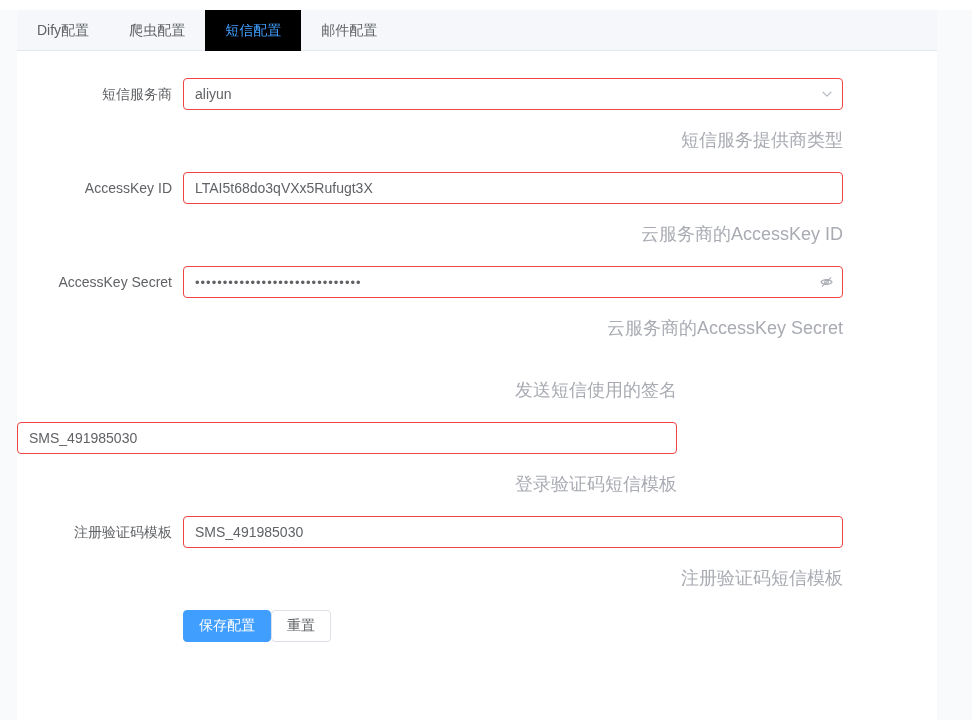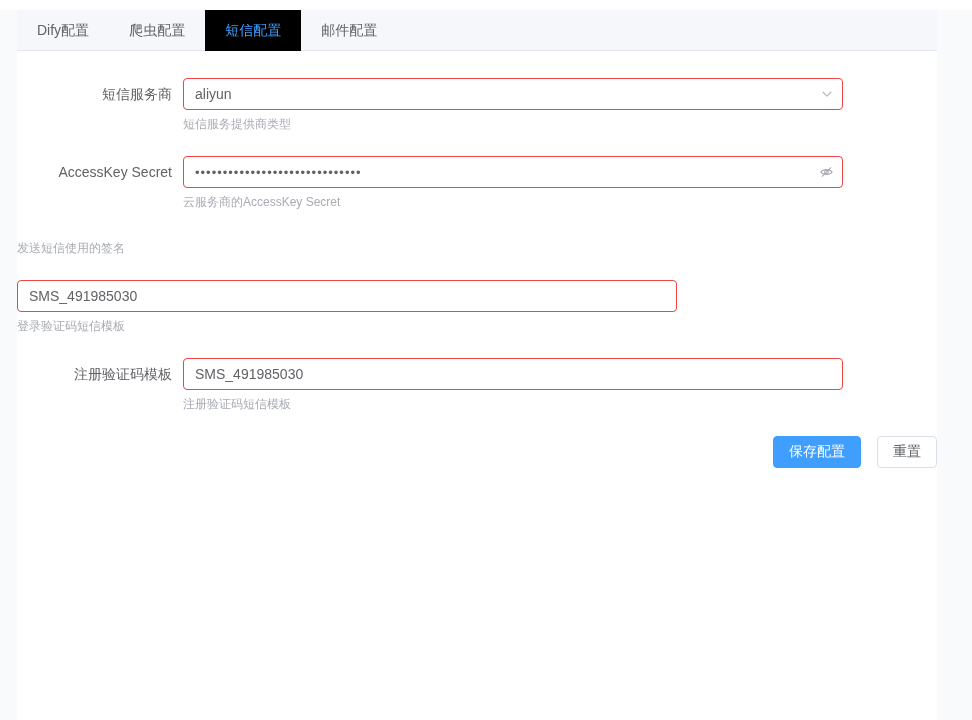--- a/index.html
+++ b/index.html
@@ -14,23 +14,23 @@
   .tab.active { background:#000000; color:#409eff; height:41px; }
 
   .content { background:#ffffff; padding-top:27px; }
   .form-item { display:flex; margin-bottom:22px; }
   .fi-label { width:166px; box-sizing:border-box; text-align:right; padding-right:11px; font-size:14px; color:#606266; line-height:32px; white-space:nowrap; }
   .fi-main { width:660px; }
   .input-wrap { position:relative; width:100%; }
   .el-input { width:100%; height:32px; box-sizing:border-box; border:1px solid #ef4444; border-radius:4px; padding:0 30px 0 11px; font-size:14px; color:#606266; background:#ffffff; outline:none; font-family:inherit; }
   .el-input.masked { letter-spacing:1px; font-size:13px; }
   .suffix-icon { position:absolute; right:9px; top:50%; transform:translateY(-50%); display:flex; align-items:center; }
-  .help { margin-top:4px; font-size:12px; color:#a8abb2; line-height:20px; }
+  .help { margin-top:20px; font-size:18px; color:#a8abb2; line-height:20px;text-align:right; }
 
-  .btn-row { margin-left:166px; display:flex; gap:16px; margin-top:1px;justify-content:flex-end; }
+  .btn-row { margin-left:166px; display:flex; margin-top:1px; }
   .btn { height:32px; border-radius:4px; font-size:14px; padding:0 15px; cursor:pointer; font-family:inherit; }
   .btn-primary { background:#409eff; border:1px solid #409eff; color:#ffffff; font-weight:500; }
   .btn-default { background:#ffffff; border:1px solid #dcdfe6; color:#606266; }
 </style>
 </head>
 <body>
 
 <div class="page">
   <div class="gutter-left"></div>
   <div class="gutter-right"></div>
@@ -54,20 +54,29 @@
             <span class="suffix-icon">
               <svg width="14" height="14" viewBox="0 0 16 16">
                   <polyline points="3.5,6 8,10.5 12.5,6" fill="none" stroke="#b6bac1" stroke-width="1.4" stroke-linecap="round" stroke-linejoin="round"></polyline>
                 </svg>
             </span>
           </div>
           <div class="help">短信服务提供商类型</div>
         </div>
       </div>
 
+      <div class="form-item">
+        <div class="fi-label">AccessKey ID</div>
+        <div class="fi-main">
+          <div class="input-wrap">
+            <input class="el-input" value="LTAI5t68do3qVXx5Rufugt3X" style="">
+          </div>
+          <div class="help">云服务商的AccessKey ID</div>
+        </div>
+      </div>
 
       <div class="form-item">
         <div class="fi-label">AccessKey Secret</div>
         <div class="fi-main">
           <div class="input-wrap">
             <input class="el-input masked" value="••••••••••••••••••••••••••••••" style="">
             <span class="suffix-icon">
               <svg width="15" height="15" viewBox="0 0 16 16">
                 <path d="M2 8 C4.2 4.6 11.8 4.6 14 8 C11.8 11.4 4.2 11.4 2 8 Z" fill="none" stroke="#a8abb2" stroke-width="1.1"></path>
                 <circle cx="8" cy="8" r="2" fill="none" stroke="#a8abb2" stroke-width="1.1"></circle>

